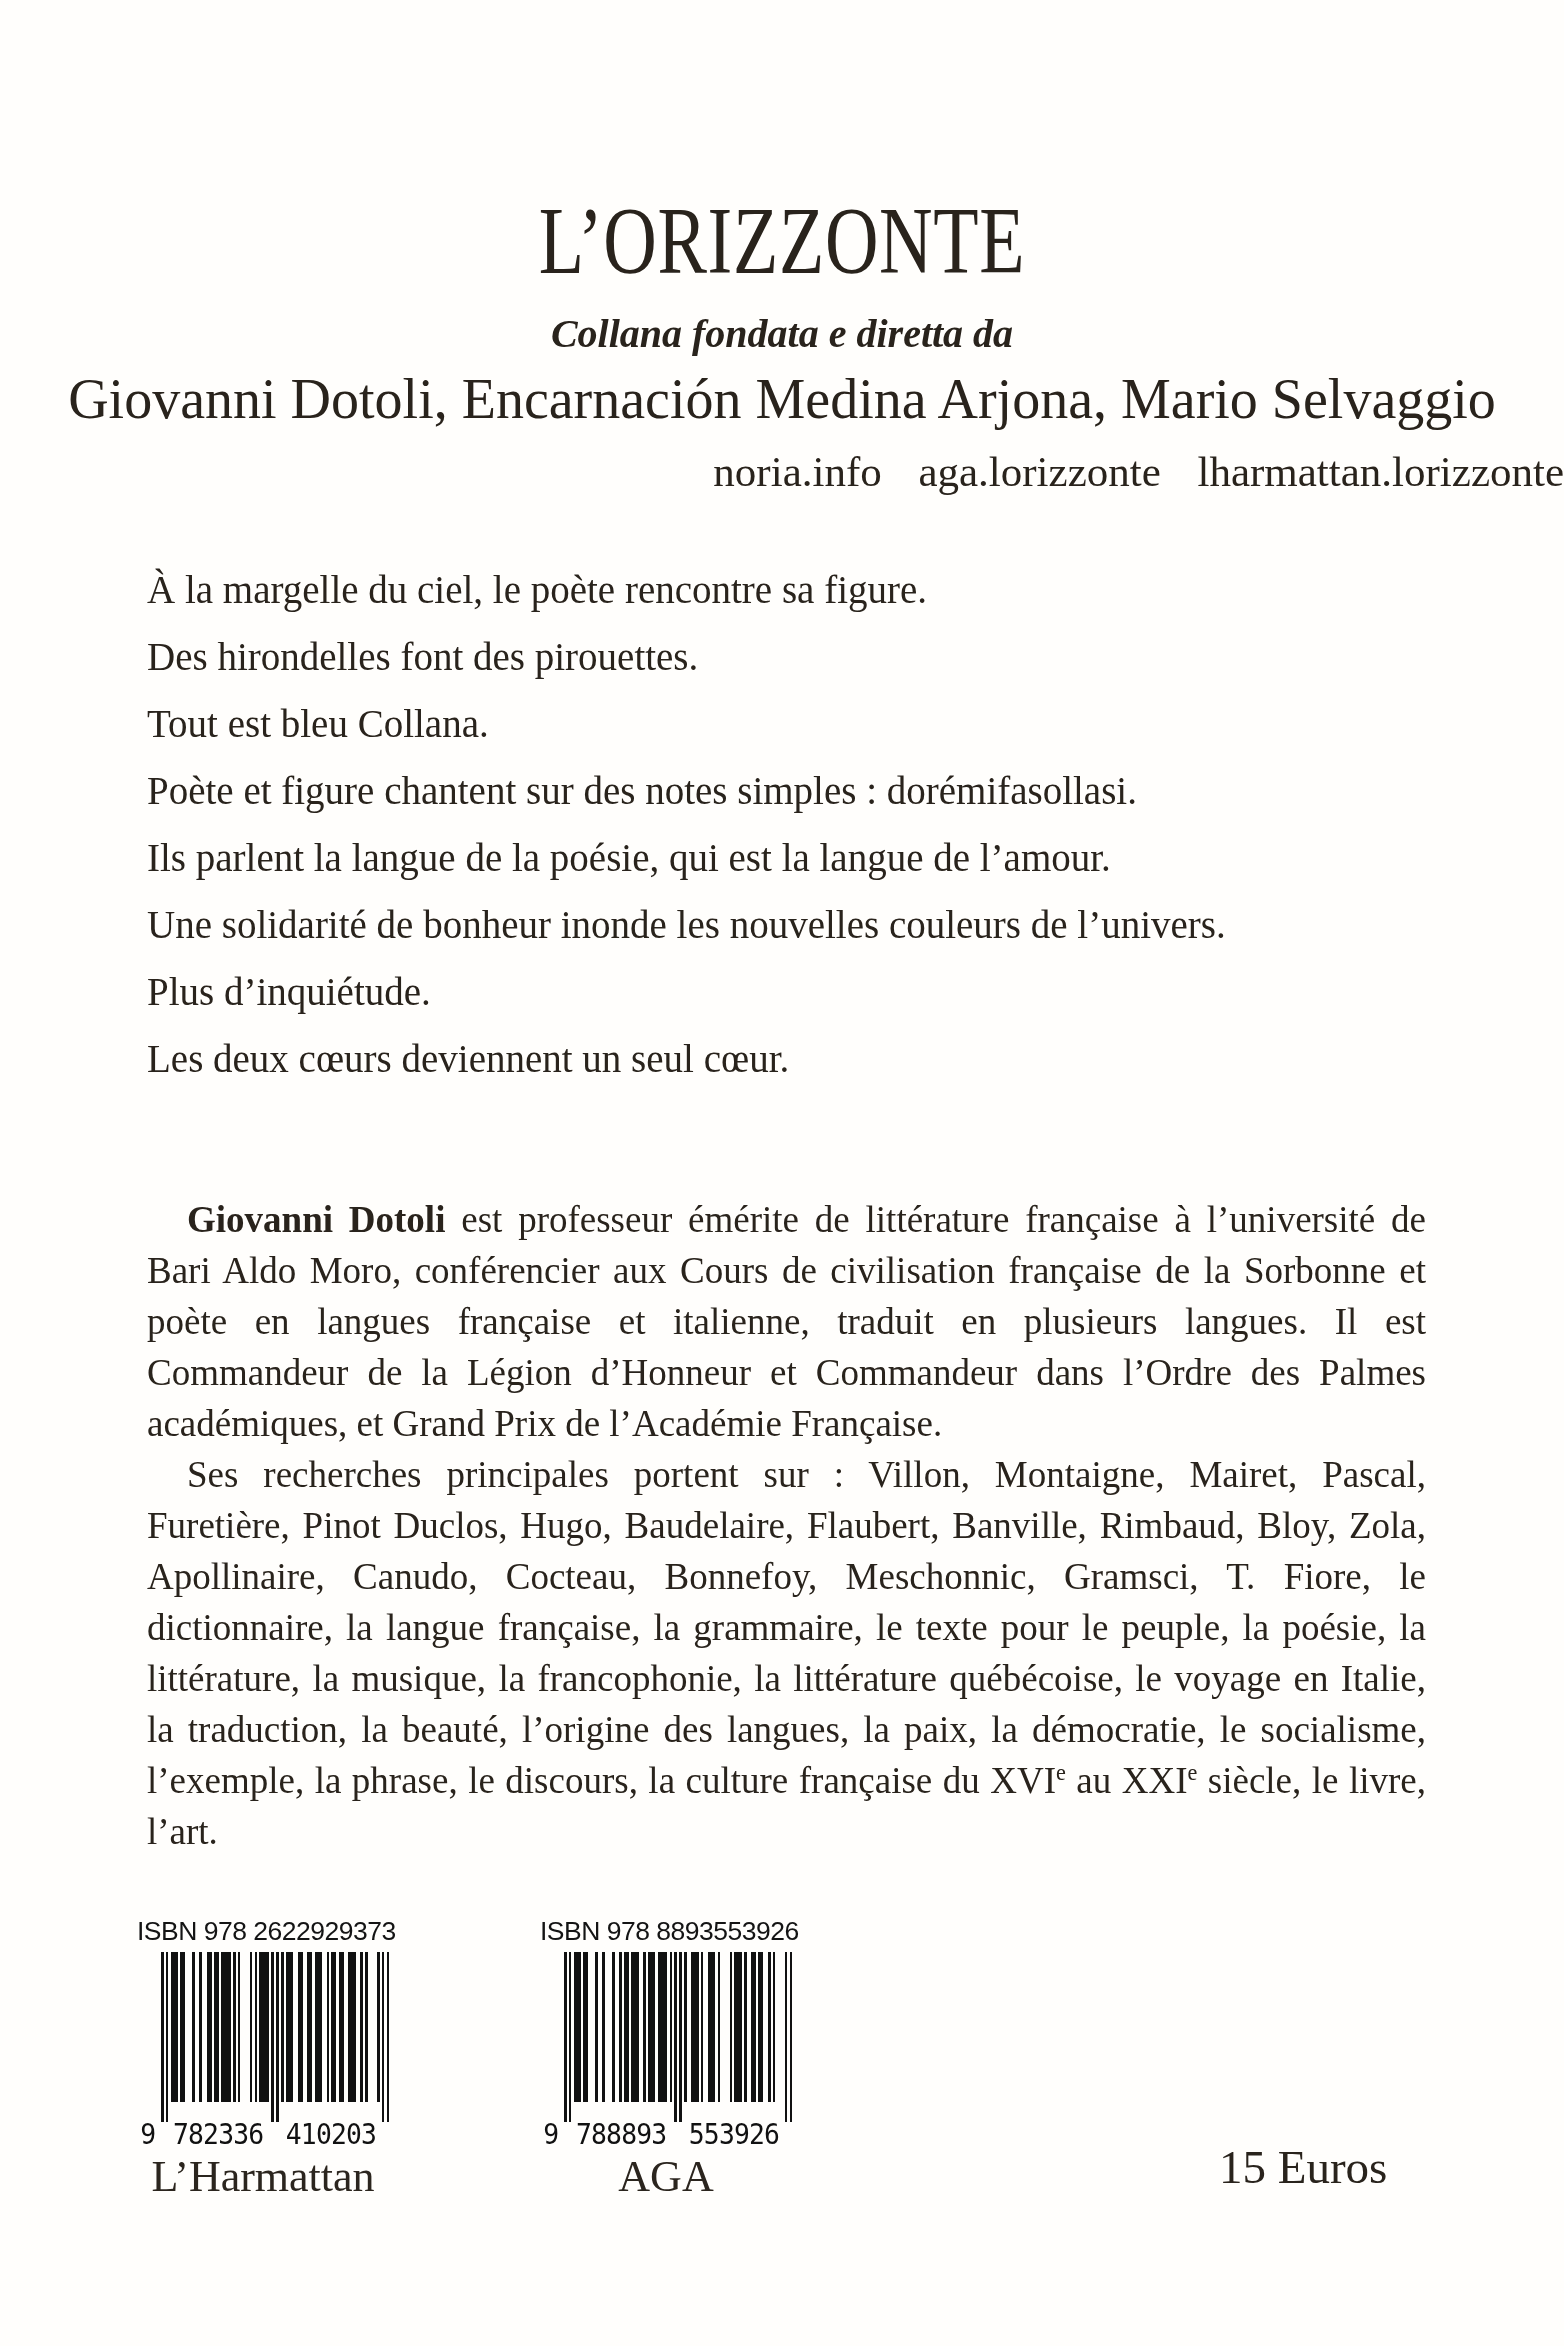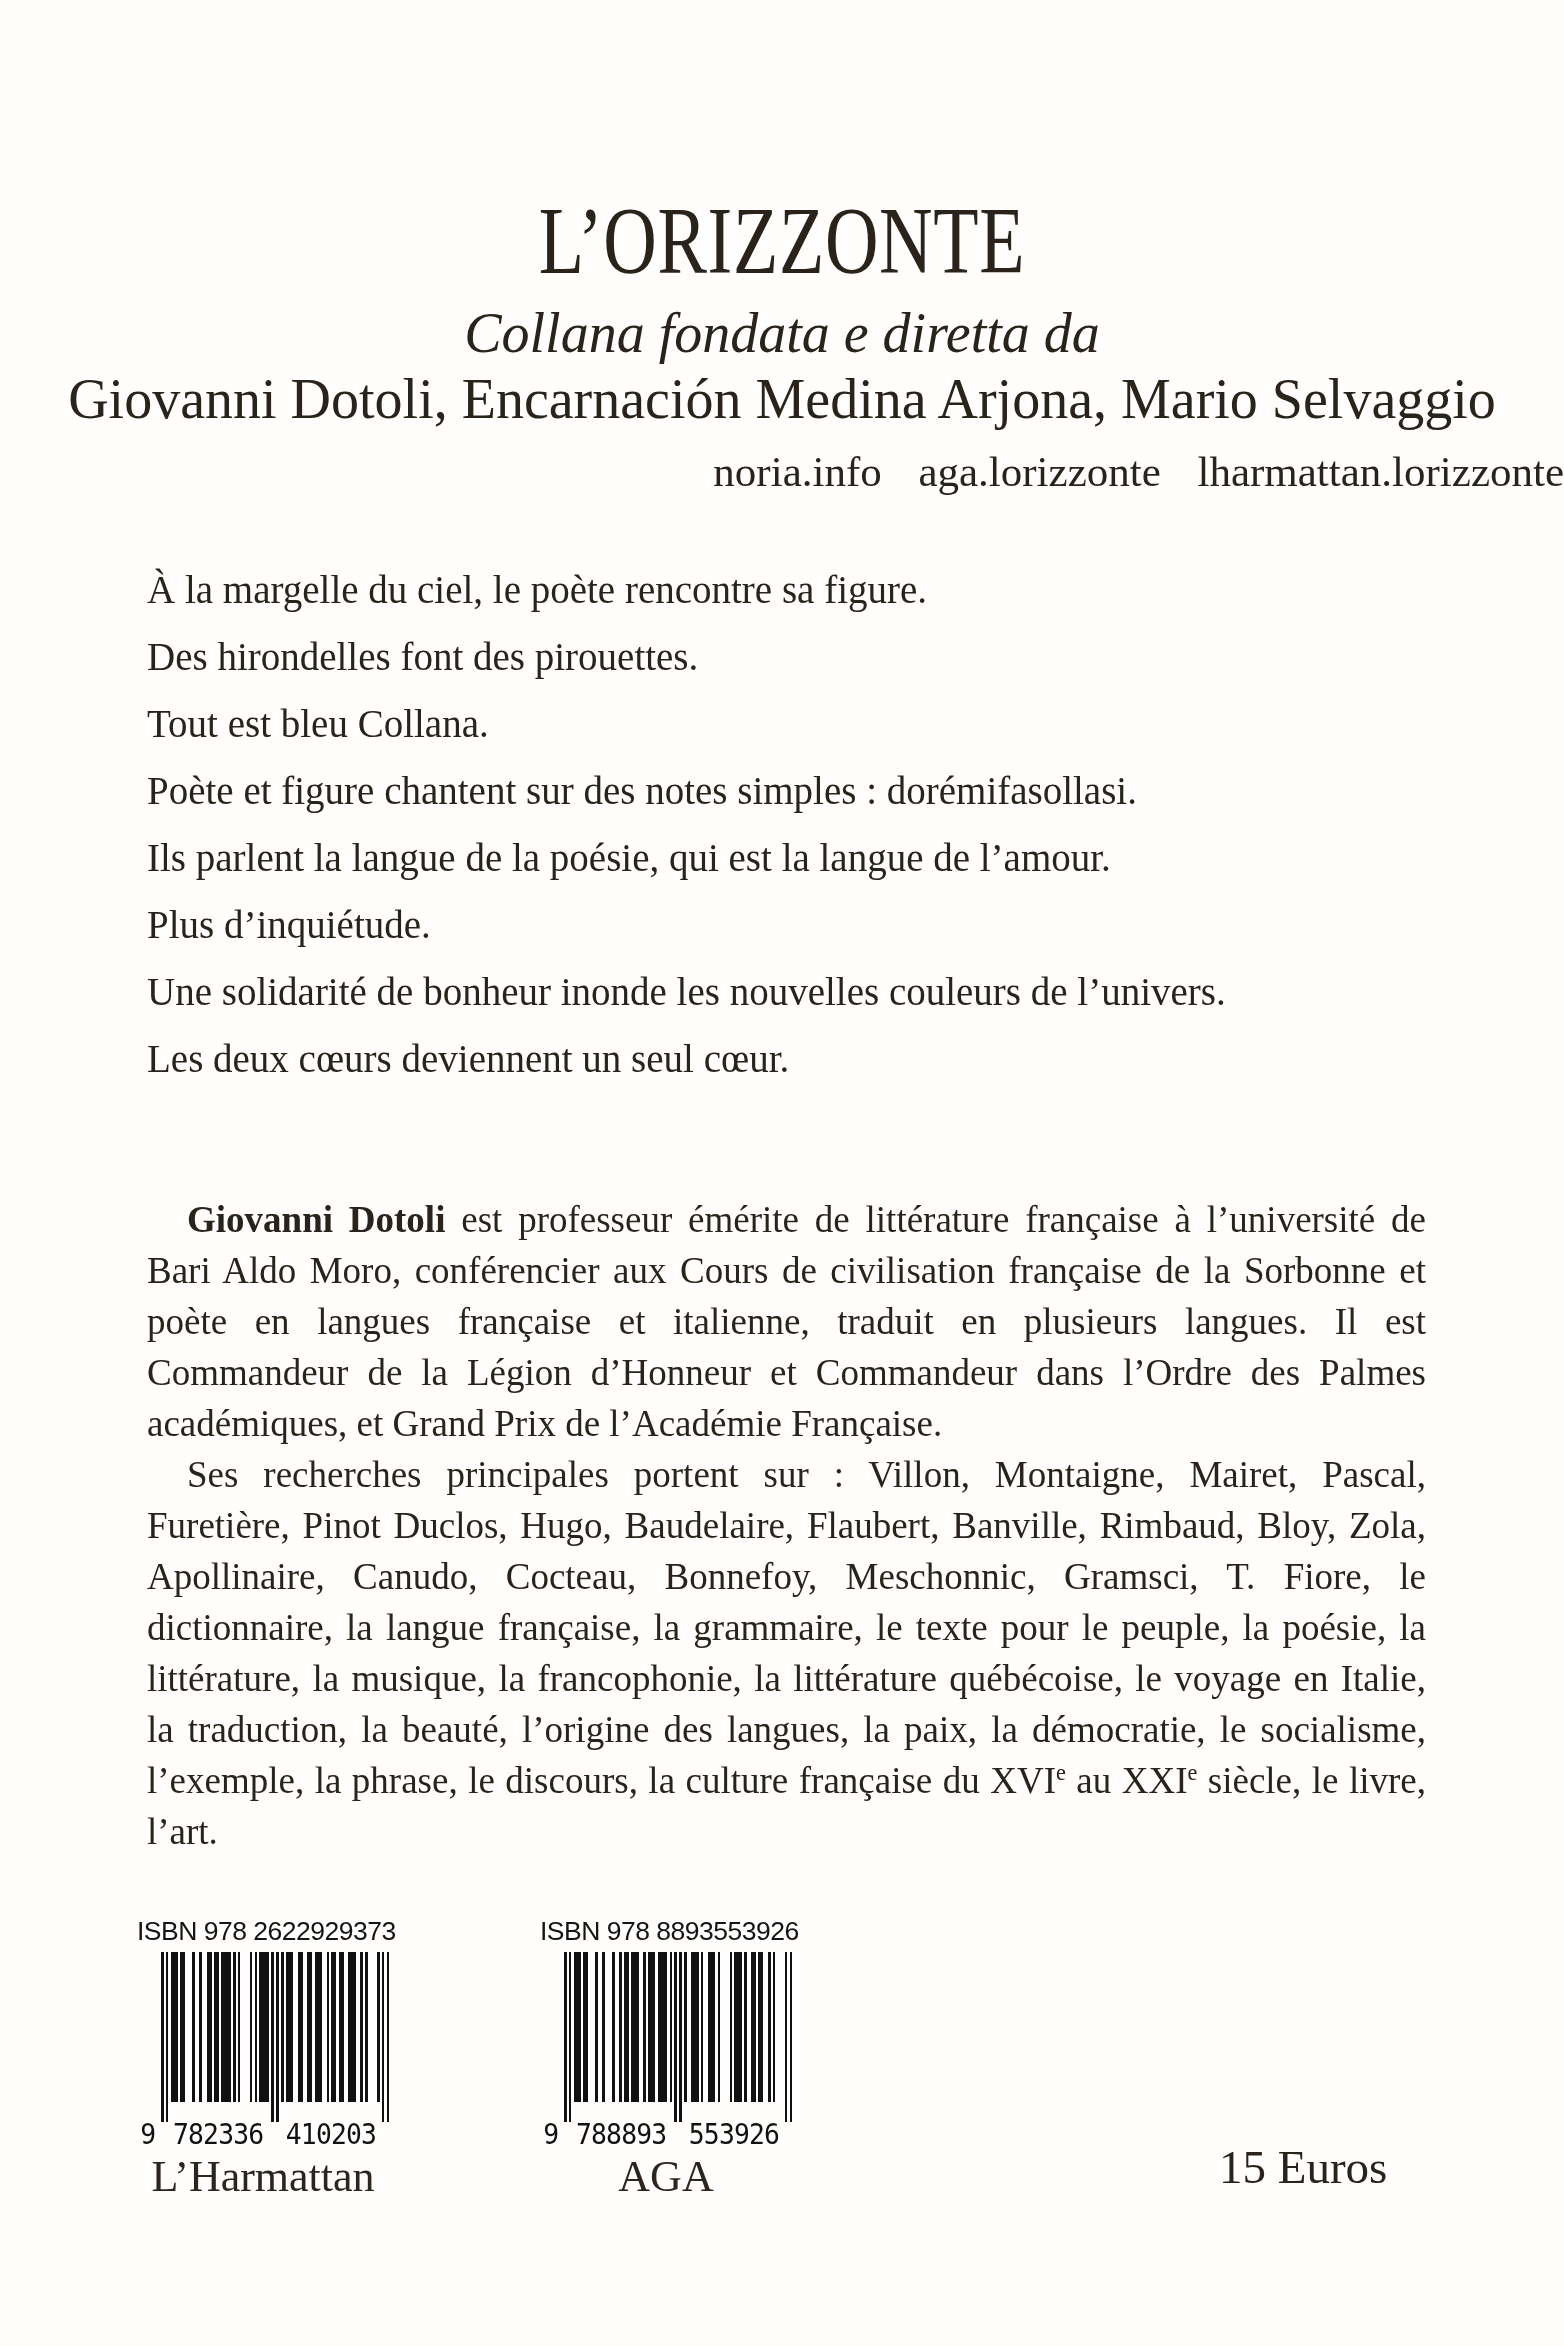--- a/index.html
+++ b/index.html
@@ -15,21 +15,21 @@
   
   .header{position:absolute;top:0;left:0;right:0;text-align:center;}
   .title{
     position:absolute;top:194px;left:0;right:0;
     font-size:95px;line-height:95px;font-weight:normal;margin:0;
     transform:scaleX(0.78);transform-origin:center;
     letter-spacing:0.9px;white-space:nowrap;
   }
   .subtitle{
     position:absolute;top:309px;left:0;right:0;
-    font-style:italic;font-size:56px;line-height:49px;
+    font-style:italic;font-size:40px;line-height:49px;font-weight:bold;
   }
   .directors{
     position:absolute;top:375px;left:0;right:0;
     font-size:56px;line-height:49px;white-space:nowrap;
   }
   .sites{
     position:absolute;top:447px;left:0;right:0;
     font-size:43px;line-height:49px;
     white-space:pre-wrap;word-spacing:7.6px;text-align:right;
   }
@@ -79,22 +79,22 @@
     <div class="directors">Giovanni Dotoli, Encarnación Medina Arjona, Mario Selvaggio</div>
     <div class="sites">noria.info  aga.lorizzonte  lharmattan.lorizzonte</div>
   </div>
 
   <div class="poem">
     <div class="line">À la margelle du ciel, le poète rencontre sa figure.</div>
     <div class="line">Des hirondelles font des pirouettes.</div>
     <div class="line">Tout est bleu Collana.</div>
     <div class="line">Poète et figure chantent sur des notes simples : dorémifasollasi.</div>
     <div class="line">Ils parlent la langue de la poésie, qui est la langue de l’amour.</div>
+    <div class="line">Une solidarité de bonheur inonde les nouvelles couleurs de l’univers.</div>
     <div class="line">Plus d’inquiétude.</div>
-    <div class="line">Une solidarité de bonheur inonde les nouvelles couleurs de l’univers.</div>
     <div class="line">Les deux cœurs deviennent un seul cœur.</div>
   </div>
 
   <div class="bio">
     <p><span class="author">Giovanni Dotoli</span><span> est professeur émérite de littérature française à l’université de Bari Aldo Moro, conférencier aux Cours de civilisation française de la Sorbonne et poète en langues française et italienne, traduit en plusieurs langues. Il est Commandeur de la Légion d’Honneur et Commandeur dans l’Ordre des Palmes académiques, et Grand Prix de l’Académie Française.</span></p>
     <p><span>Ses recherches principales portent sur : Villon, Montaigne, Mairet, Pascal, Furetière, Pinot Duclos, Hugo, Baudelaire, Flaubert, Banville, Rimbaud, Bloy, Zola, Apollinaire, Canudo, Cocteau, Bonnefoy, Meschonnic, Gramsci, T. Fiore, le dictionnaire, la langue française, la grammaire, le texte pour le peuple, la poésie, la littérature, la musique, la francophonie, la littérature québécoise, le voyage en Italie, la traduction, la beauté, l’origine des langues, la paix, la démocratie, le socialisme, l’exemple, la phrase, le discours,  la culture française du XVI</span><sup>e</sup><span> au XXI</span><sup>e</sup><span> siècle, le livre, l’art.</span></p>
   </div>
 
   <div class="barcode-block" style="left:137px">
     <div class="isbn-label">ISBN 978 2622929373</div>

